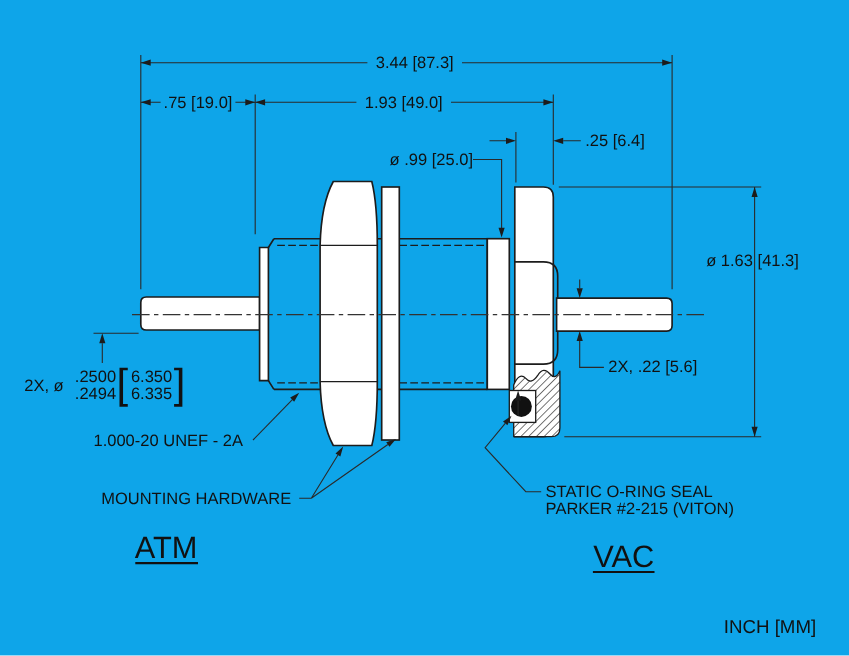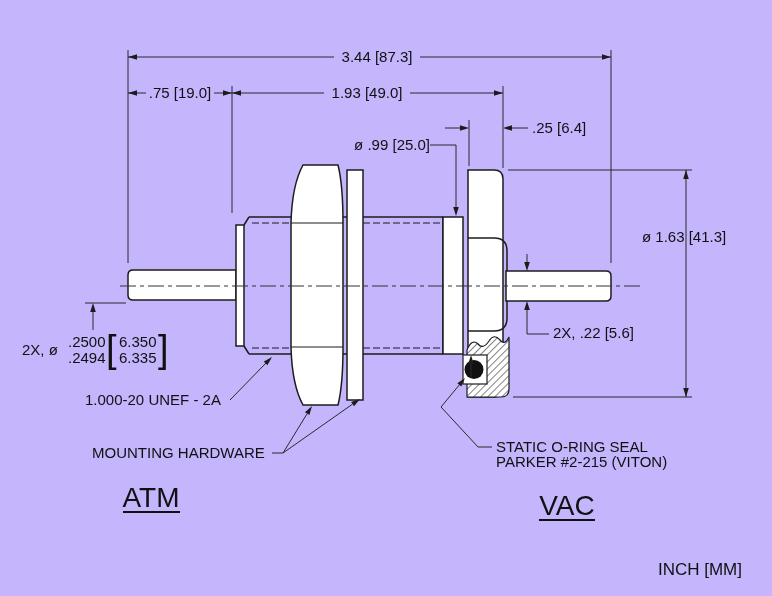--- a/index.html
+++ b/index.html
@@ -1,16 +1,16 @@
 <!DOCTYPE html>
 <html><head>
 <meta charset="utf-8">
 <style>
   html,body{margin:0;padding:0;background:#fff;}
-  #stage{position:relative;width:772px;height:596px;background:#c4b5fd;overflow:hidden;
+  #stage{position:relative;width:772px;height:596px;background:#0ea5e9;overflow:hidden;
          font-family:"Liberation Sans", sans-serif;}
   svg{position:absolute;left:0;top:0;}
   text{fill:#111;font-family:"Liberation Sans", sans-serif;}
   .dimtxt{font-size:15px;}
   .bigtxt{font-size:28px;}
   .unittxt{font-size:17px;}
   .bracket{font-size:38px;font-weight:100;}
 </style>
 </head>
 <body>

